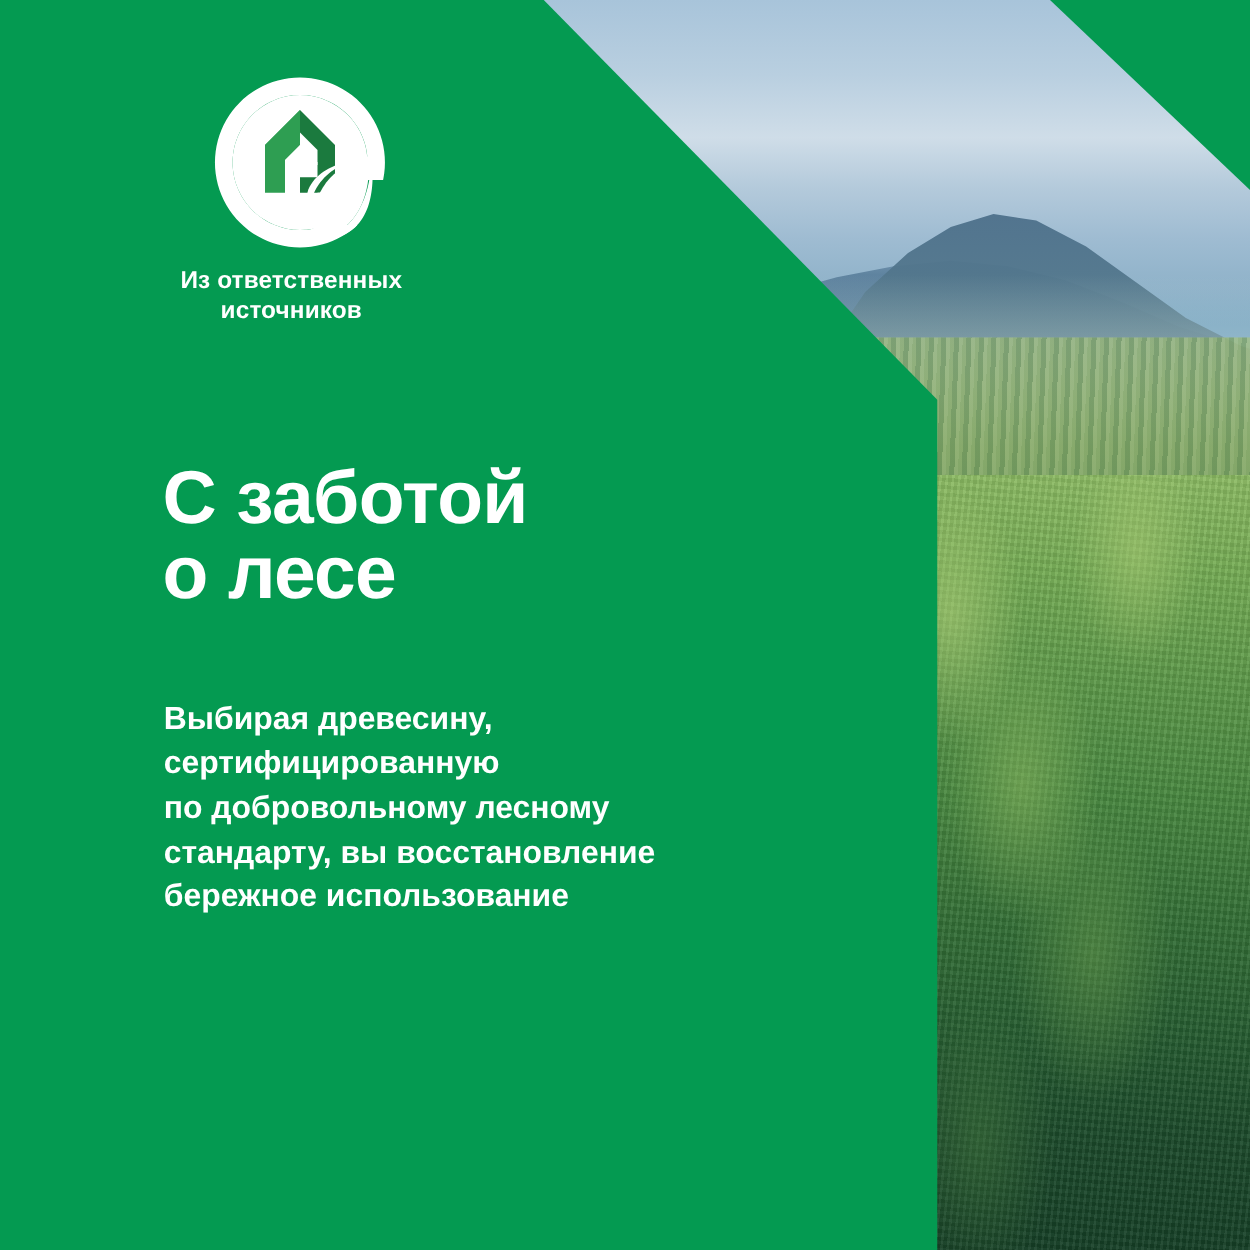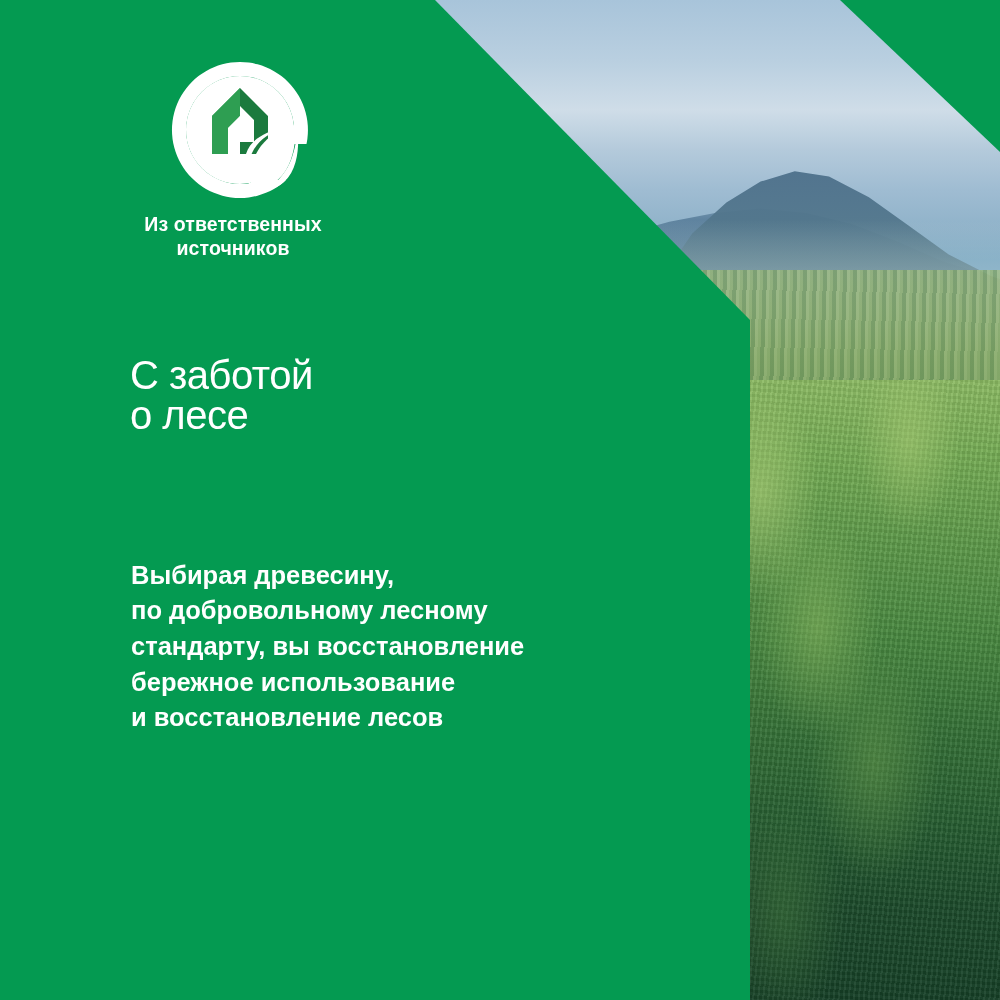--- a/index.html
+++ b/index.html
@@ -165,22 +165,22 @@
     width: 210px;
   }
 
   
   .headline {
     position: absolute;
     left: 130px;
     top: 328px;
     width: 520px;
     color: #ffffff;
-    font-size: 40px;
-    font-weight: normal;
+    font-size: 60px;
+    font-weight: bold;
     line-height: 1.0;
     letter-spacing: -0.5px;
   }
   .headline .line2 { display: block; }
 
   
   .body-copy {
     position: absolute;
     left: 131px;
     top: 532px;
@@ -263,21 +263,21 @@
       </div>
     </div>
 
     <h1 class="headline">
       <span class="line1">С заботой</span>
       <span class="line2">о лесе</span>
     </h1>
 
     <p class="body-copy">
       <span>Выбирая древесину,</span>
+      <span>сертифицированную</span>
       <span>по добровольному лесному</span>
       <span>стандарту, вы восстановление</span>
       <span>бережное использование</span>
-      <span>и восстановление лесов</span>
     </p>
 
 
   </div>
 </div>
 
 </body></html>

